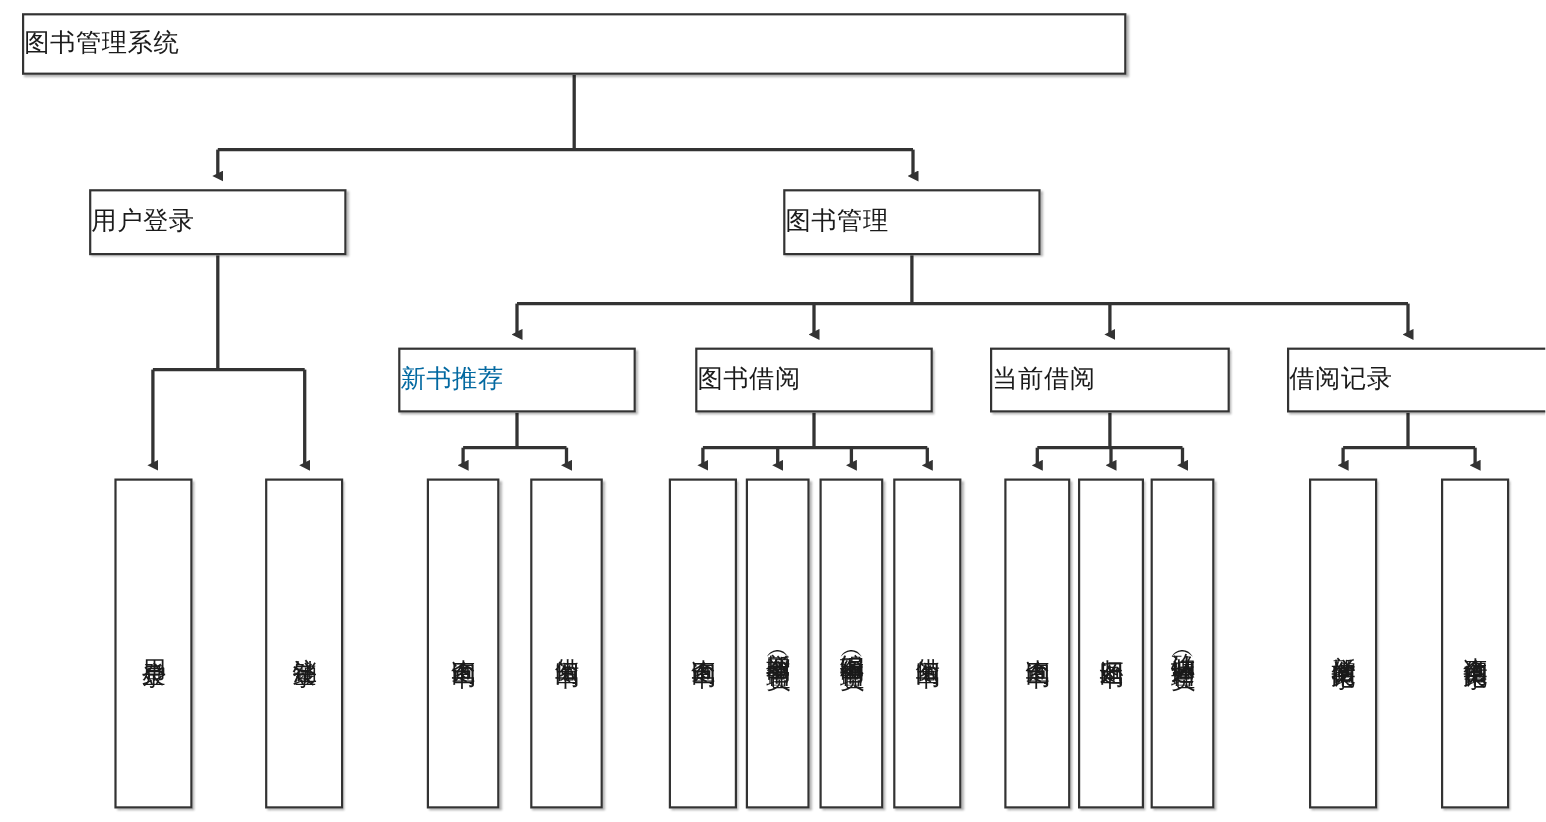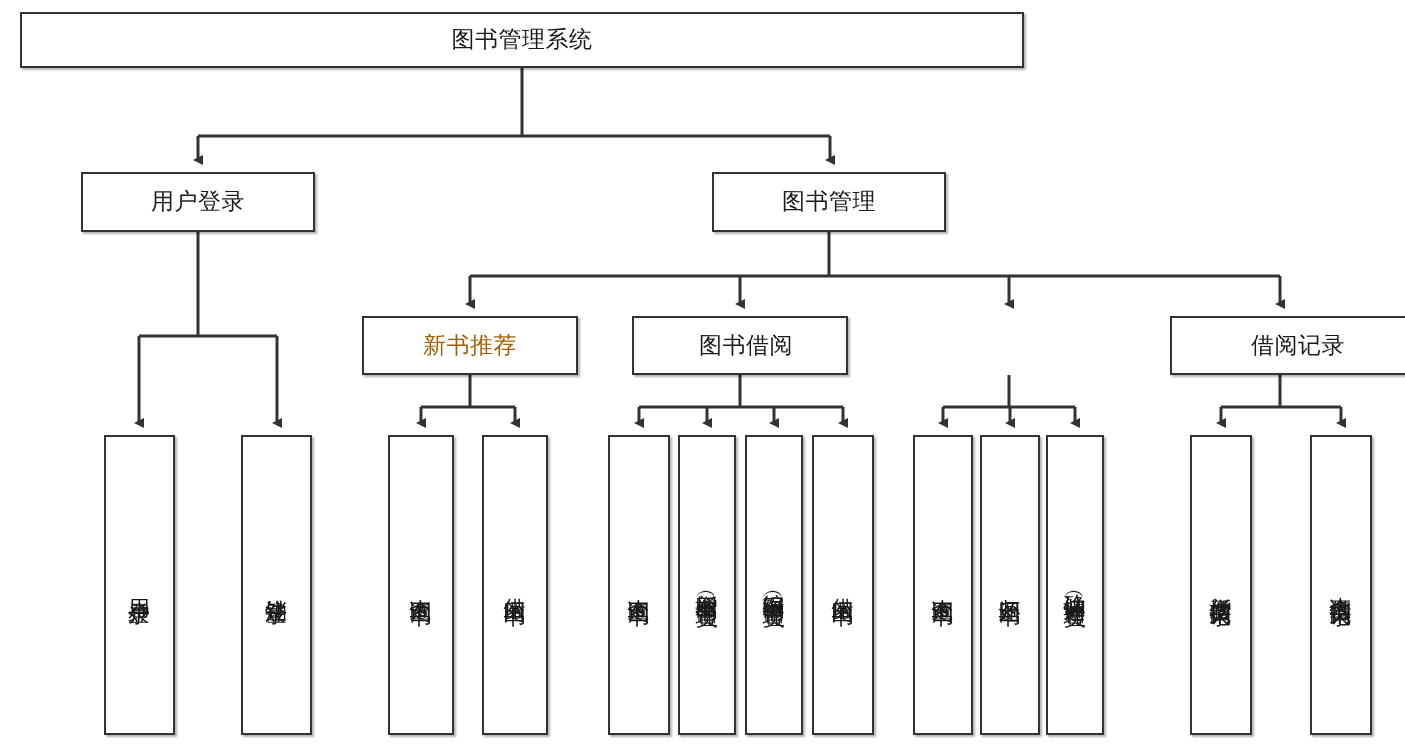--- a/index.html
+++ b/index.html
@@ -18,21 +18,21 @@
     overflow: hidden;
   }
   .node {
     position: absolute;
     box-sizing: border-box;
     background: #ffffff;
     border: 2px solid #333333;
     box-shadow: 2px 2px 2px rgba(0,0,0,0.30);
     display: flex;
     align-items: center;
-    justify-content: center;
+    justify-content: flex-start;
     color: #1a1a1a;
   }
   .node-label {
     display: block;
     text-align: center;
     line-height: 1.12;
     letter-spacing: 0.5px;
     white-space: nowrap;
   }
   
@@ -131,25 +131,28 @@
     <span class="node-label">图书管理系统</span>
   </div>
 
   <div class="node h" style="left: 81px; top: 172px; width: 234px; height: 60px; border-color: rgb(51, 51, 51); background: rgb(255, 255, 255); color: rgb(26, 26, 26);">
     <span class="node-label">用户登录</span>
   </div>
   <div class="node h" style="left: 712px; top: 172px; width: 234px; height: 60px; border-color: rgb(51, 51, 51); background: rgb(255, 255, 255); color: rgb(26, 26, 26);">
     <span class="node-label">图书管理</span>
   </div>
 
-  <div class="node h" style="left: 362px; top: 316px; width: 216px; height: 59px; border-color: rgb(51, 51, 51); background: rgb(255, 255, 255); color: #a16207;">
+  <div class="node h" style="left: 362px; top: 316px; width: 216px; height: 59px; border-color: rgb(51, 51, 51); background: rgb(255, 255, 255); color: #0369a1;">
     <span class="node-label">新书推荐</span>
   </div>
-  <div class="node h" style="left: 632px; top: 316px; width: 216px; height: 59px; border-color: rgb(51, 51, 51); background: rgb(255, 255, 255); color: rgb(26, 26, 26); padding-left: 12px;">
+  <div class="node h" style="left: 632px; top: 316px; width: 216px; height: 59px; border-color: rgb(51, 51, 51); background: rgb(255, 255, 255); color: rgb(26, 26, 26);">
     <span class="node-label">图书借阅</span>
+  </div>
+  <div class="node h" style="left: 900px; top: 316px; width: 218px; height: 59px; border-color: rgb(51, 51, 51); background: rgb(255, 255, 255); color: rgb(26, 26, 26);">
+    <span class="node-label">当前借阅</span>
   </div>
   <div class="node h" style="left: 1170px; top: 316px; width: 256px; height: 59px; border-color: rgb(51, 51, 51); background: rgb(255, 255, 255); color: rgb(26, 26, 26);">
     <span class="node-label">借阅记录</span>
   </div>
 
   <div class="node v" style="left: 104px; top: 435px; width: 71px; height: 300px; border-color: rgb(51, 51, 51); background: rgb(255, 255, 255); color: rgb(26, 26, 26);">
     <span class="node-label">用户登录</span>
   </div>
   <div class="node v" style="left: 241px; top: 435px; width: 71px; height: 300px; border-color: rgb(51, 51, 51); background: rgb(255, 255, 255); color: rgb(26, 26, 26);">
     <span class="node-label">注销登录</span>

